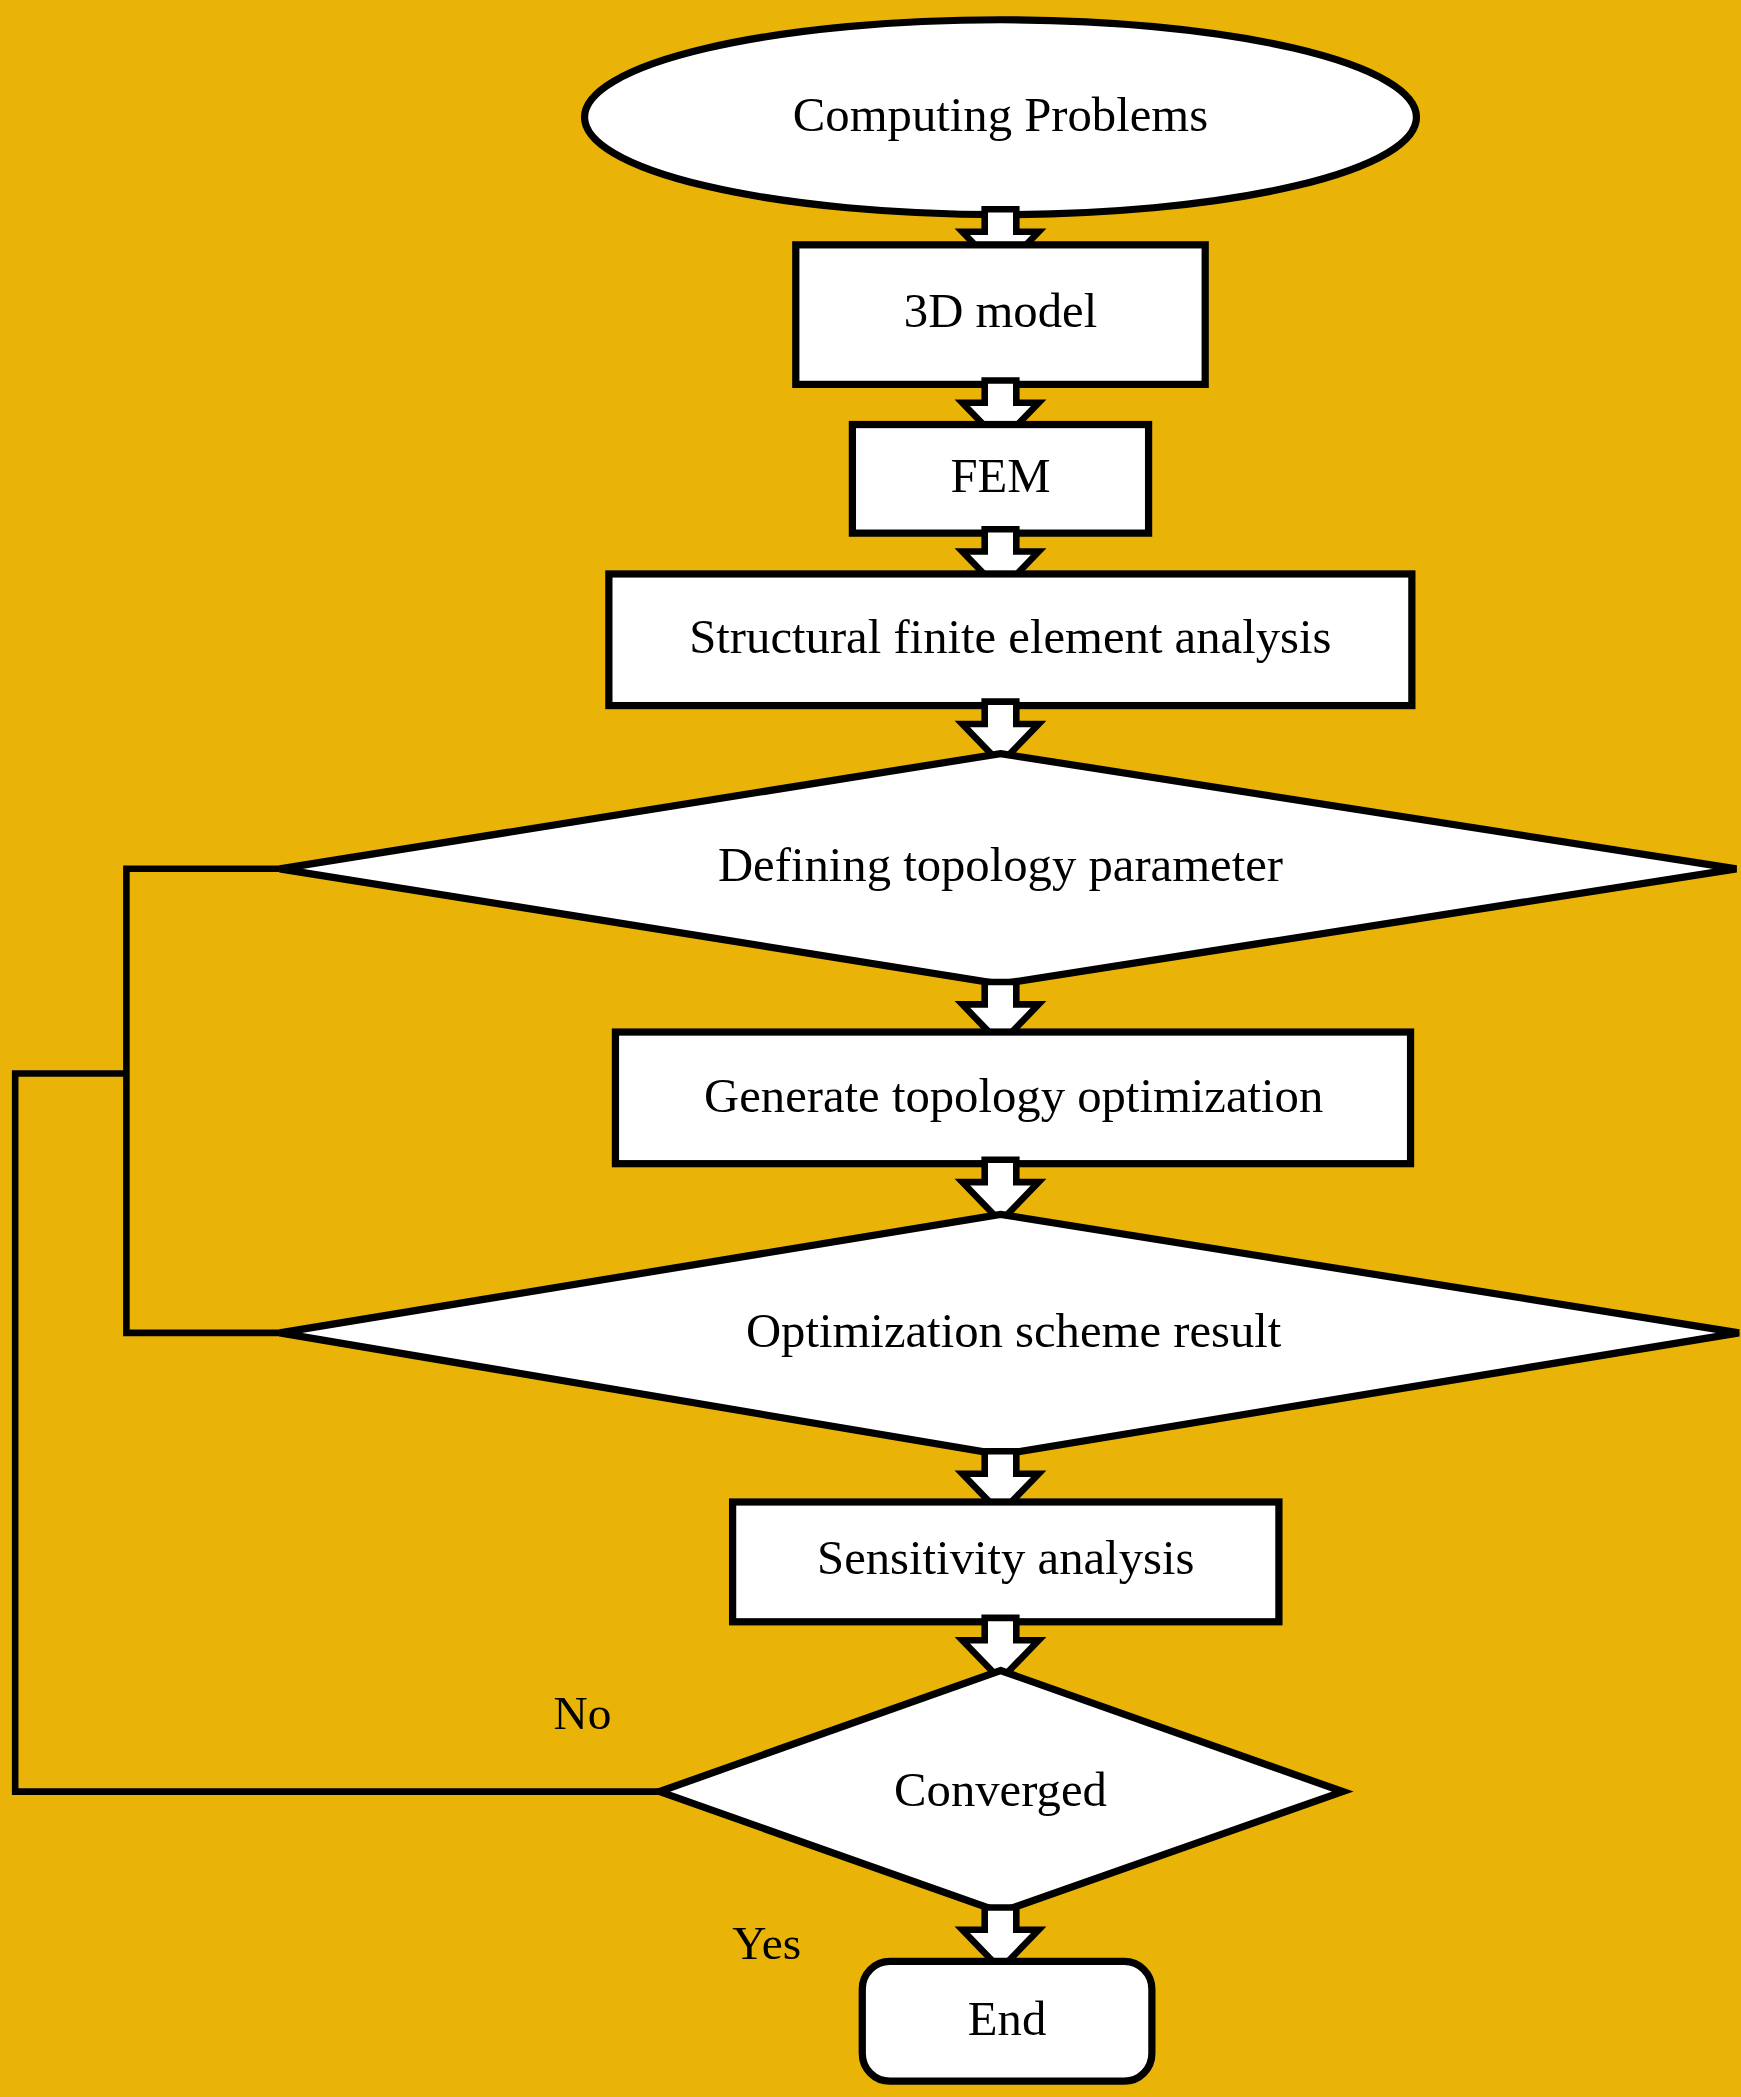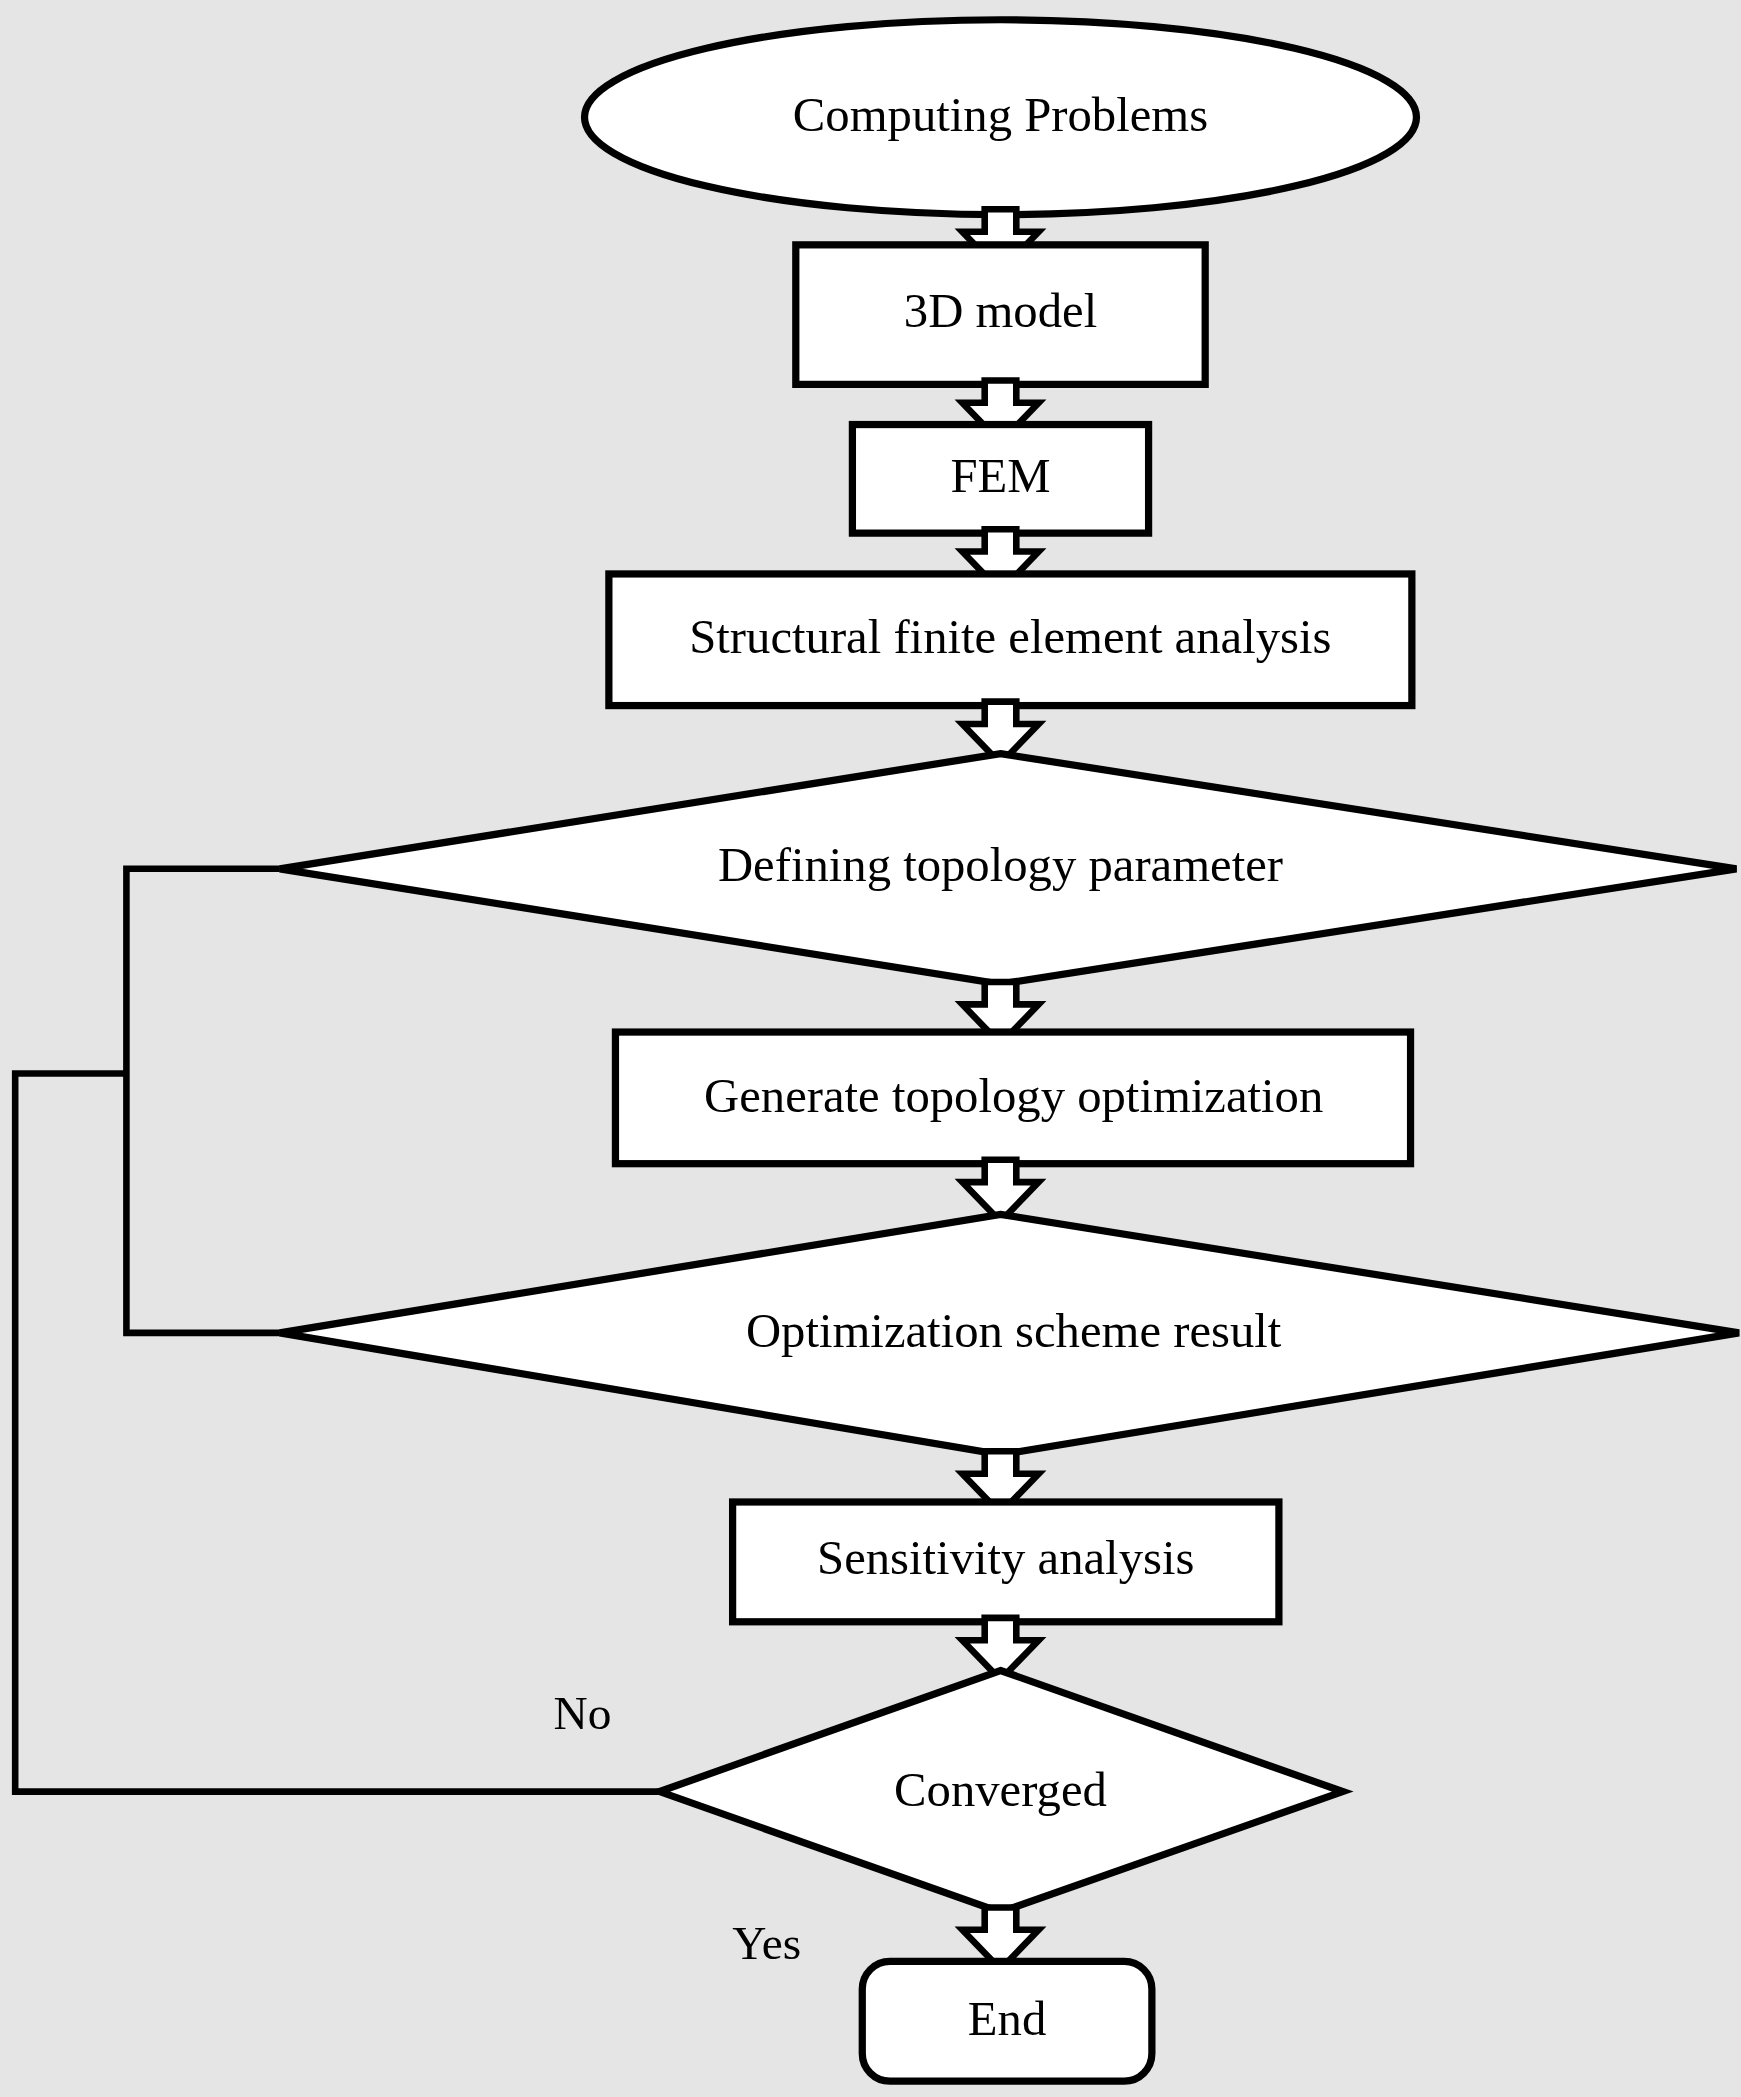--- a/index.html
+++ b/index.html
@@ -10,21 +10,21 @@
   body {
     width: 1741px;
     height: 2097px;
     font-family: "Liberation Serif", "DejaVu Serif", serif;
     overflow: hidden;
   }
   #flowchart-root {
     position: relative;
     width: 1741px;
     height: 2097px;
-    background: #e5e5e5;
+    background: #eab308;
   }
   svg#flow-svg {
     position: absolute;
     top: 0;
     left: 0;
     width: 1741px;
     height: 2097px;
     display: block;
   }
   .node-shape {

